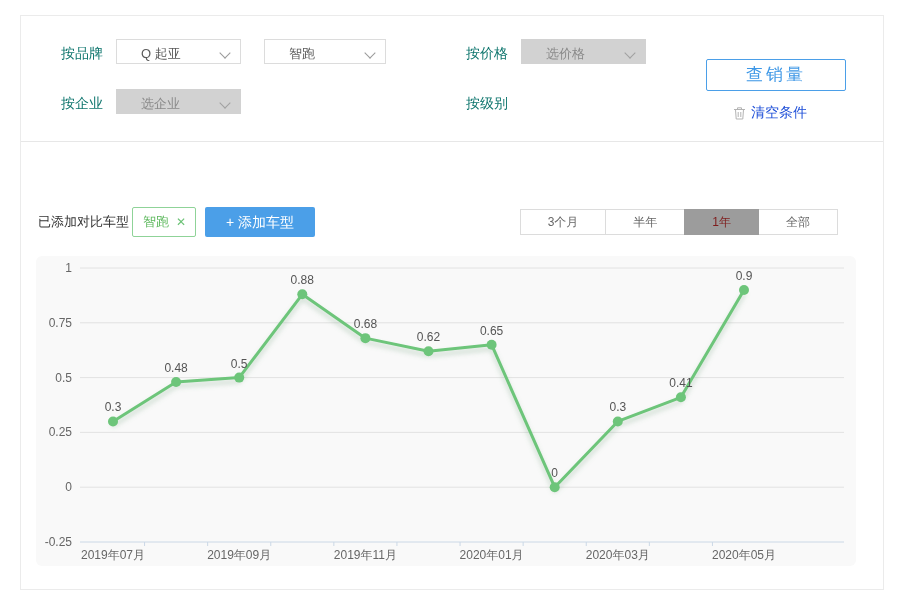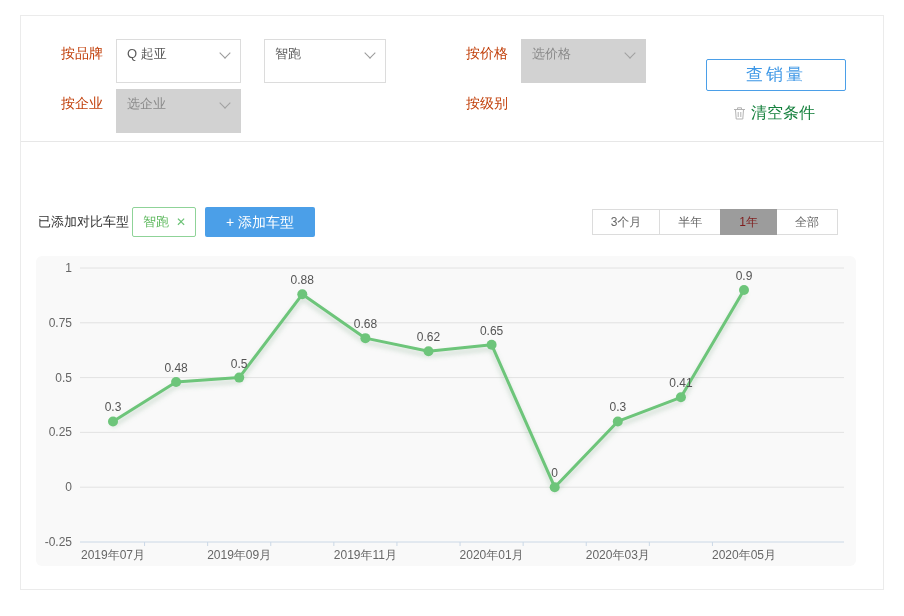--- a/index.html
+++ b/index.html
@@ -1,53 +1,53 @@
 <!DOCTYPE html>
 <html><head>
 <meta charset="utf-8">
 <style>
   html,body{margin:0;padding:0;background:#fff;font-family:"Liberation Sans","DejaVu Sans",sans-serif;}
   .stage{position:relative;width:904px;height:616px;background:#fff;overflow:hidden;}
   .container{position:absolute;left:20px;top:15px;width:862px;height:573px;border:1px solid #ebebeb;background:#fff;}
 
   
   .filter-section{position:absolute;left:0;top:0;width:100%;height:125px;border-bottom:1px solid #e7e7e7;}
-  .flabel{position:absolute;height:28px;line-height:28px;font-size:14px;color:#c2410c;}
-  .select{position:absolute;height:44px;line-height:28px;width:125px;box-sizing:border-box;
-          border:1px solid #dcdcdc;background:#fff;color:#5a5a5a;font-size:13px;padding:0 24px 0 10px;
+  .flabel{position:absolute;height:28px;line-height:28px;font-size:14px;color:#0f766e;}
+  .select{position:absolute;height:25px;line-height:28px;width:125px;box-sizing:border-box;
+          border:1px solid #dcdcdc;background:#fff;color:#5a5a5a;font-size:13px;padding:0 24px 0 24px;
           cursor:pointer;white-space:nowrap;overflow:hidden;}
   .select .chev{position:absolute;right:11px;top:9px;width:7px;height:7px;
           border-right:1px solid #9a9a9a;border-bottom:1px solid #9a9a9a;transform:rotate(45deg);}
   .select.disabled{background:#d2d2d2;border-color:#d2d2d2;color:#8a8a8a;cursor:default;}
   .select.disabled .chev{border-color:#a0a0a0;}
 
   .query-btn{position:absolute;left:685px;top:43px;width:140px;height:32px;box-sizing:border-box;
           background:#fff;border:1px solid #4b9fe8;border-radius:2px;color:#3d97e6;
           font-size:17px;letter-spacing:3px;text-align:center;line-height:30px;cursor:pointer;}
   .clear-btn{position:absolute;left:712px;top:88px;height:18px;display:flex;align-items:center;
-          color:#15803d;font-size:16px;cursor:pointer;}
+          color:#1d4ed8;font-size:14px;cursor:pointer;}
   .clear-btn svg{margin-right:5px;}
 
   
   .title-row{position:absolute;left:0;top:147px;width:100%;text-align:center;line-height:26px;}
   .chart-title{font-size:19px;color:#3f3f3f;}
   .chart-unit{font-size:12px;color:#8f8f8f;margin-left:6px;}
 
   .controls-row{position:absolute;left:0;top:191px;width:100%;height:30px;}
   .compare-label{position:absolute;left:17px;top:0;line-height:30px;font-size:13px;color:#333;}
   .model-tag{position:absolute;left:111px;top:0;height:30px;box-sizing:border-box;min-width:64px;
           border:1px solid #8fd398;border-radius:2px;background:#fff;color:#5cb85c;font-size:13px;
           line-height:28px;text-align:right;padding:0 9px;}
   .model-tag .close{color:#6cc276;margin-left:7px;font-size:12px;cursor:pointer;}
   .add-btn{position:absolute;left:184px;top:0;width:110px;height:30px;background:#4b9fe8;border:none;
           border-radius:2px;color:#fff;font-size:14px;line-height:30px;text-align:center;cursor:pointer;}
 
   .range-group{position:absolute;right:45px;top:2px;display:flex;}
   .range-btn{height:26px;line-height:24px;box-sizing:border-box;border:1px solid #dcdcdc;background:#fff;
-          color:#666;font-size:12px;padding:0 18px;margin-left:-1px;cursor:pointer;}
+          color:#666;font-size:12px;padding:0 27px;margin-left:-1px;cursor:pointer;}
   .range-btn.active{background:#9c9c9c;border-color:#9c9c9c;color:#7f1d1d;position:relative;z-index:1;}
 
   
   .chart-panel{position:absolute;left:15px;top:240px;width:820px;height:310px;background:#f9f9f9;border-radius:6px;}
   .chart-panel svg{display:block;}
   text{font-family:"Liberation Sans","DejaVu Sans",sans-serif;}
 </style>
 </head>
 <body>
 

